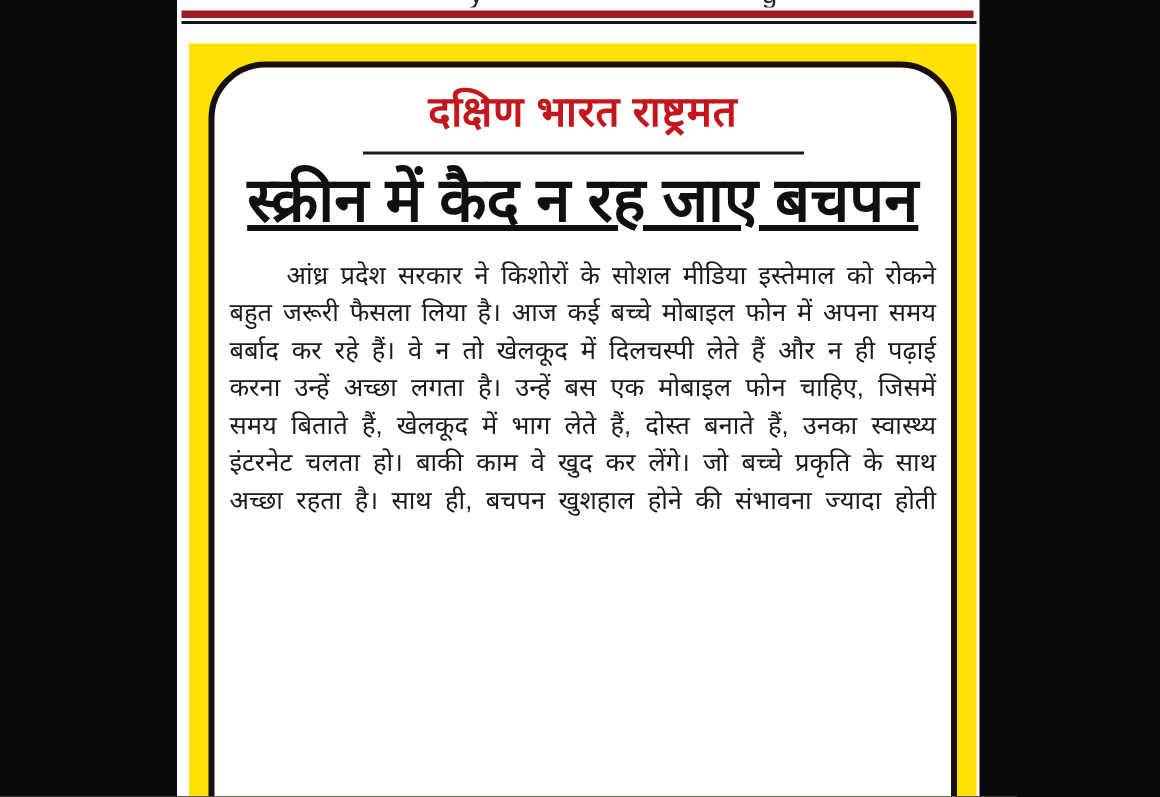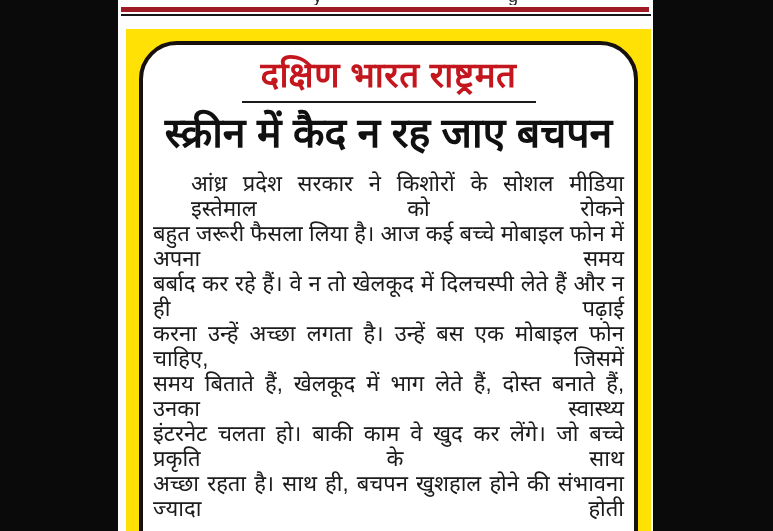--- a/index.html
+++ b/index.html
@@ -76,46 +76,47 @@
     top: 12px;
     height: 640px; 
     background: #ffffff;
     border: 4px solid #17100d;
     border-radius: 38px;
     box-sizing: border-box;
   }
   .masthead {
     margin-top: 9px;
     text-align: center;
-    font-size: 35px;
+    font-size: 28px;
     line-height: 42px;
     font-weight: bold;
     letter-spacing: 0.5px;
   }
   .masthead-underline {
     width: 294px;
     height: 2px;
     background: #1a1a1a;
     margin: 5px auto 0 auto;
   }
   .headline {
     margin-top: 5px;
     text-align: center;
     font-size: 41px;
     line-height: 50px;
     font-weight: bold;
     color: #101010;
+    text-decoration: underline;
   }
   .article-body {
     margin-top: 13px;
     padding: 0 10px;
     color: #1b1b1b;
   }
   .body-line {
-    font-size: 22px;
+    font-size: 17px;
     line-height: 25px;
     text-align: justify;
     text-align-last: justify;
     white-space: normal;
   }
   .body-line.indent {
     padding-left: 38px;
   }
 </style>
 </head>

